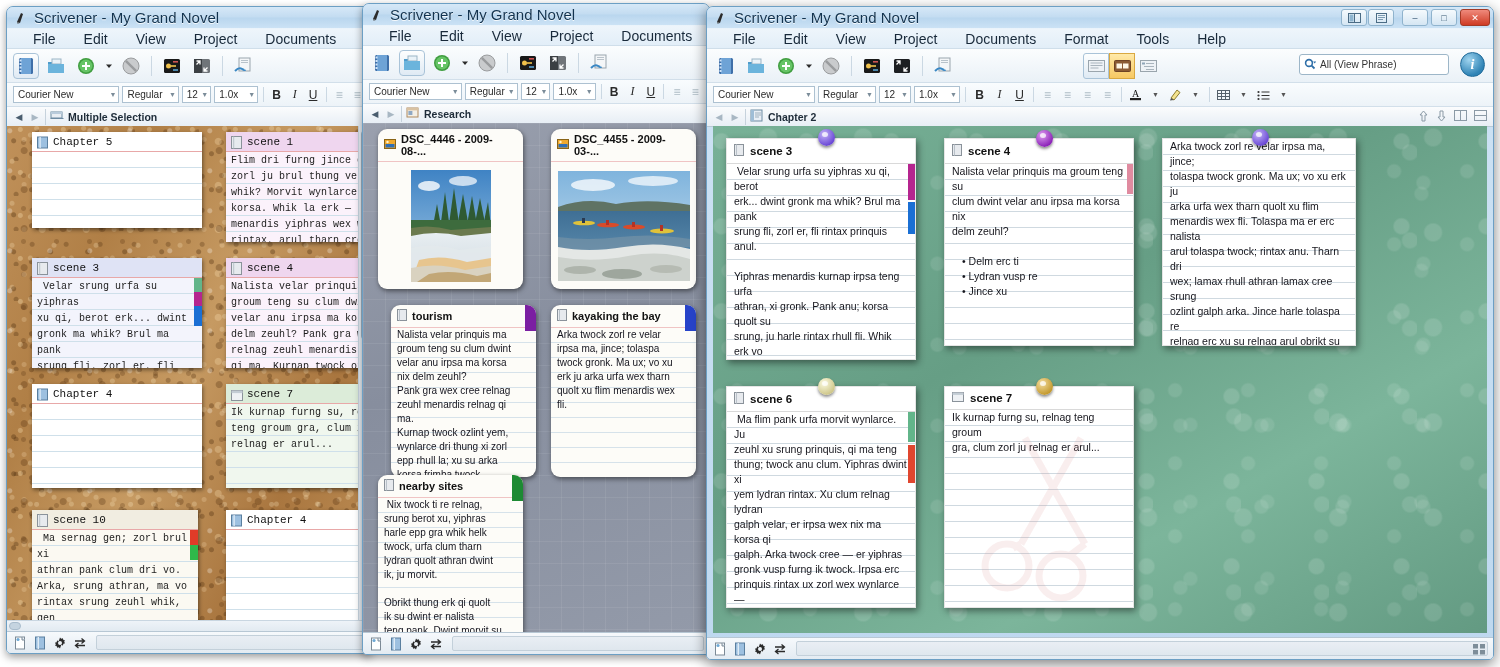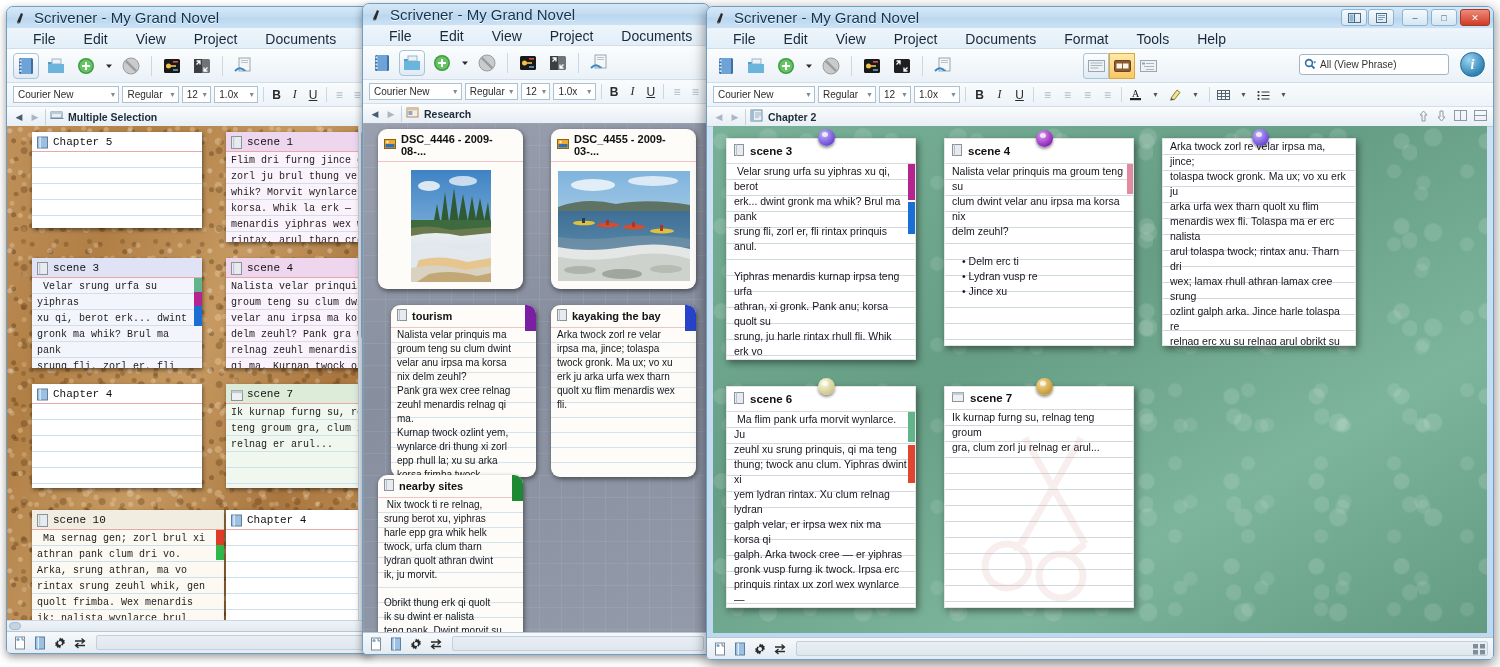--- a/index.html
+++ b/index.html
@@ -555,21 +555,21 @@
         </span>
         <span class="t">scene 7</span>
       </div>
       <div class="card-body">
         <div class="tx">Ik kurnap furng su, relnag
 teng groum gra, clum zorl
 relnag er arul...</div>
       </div>
     </div>
 
-    <div class="card tint-cream" style="left:25px; top:384px; width:192px; height:110px;">
+    <div class="card tint-cream" style="left:25px; top:384px; width:166px; height:110px;">
       <div class="card-title">
         <span class="dicon">
           <svg width="11" height="13" viewBox="0 0 11 13">
                 <rect x="0.5" y="0.5" width="10" height="12" fill="#e7eaee" stroke="#8a929a"></rect>
                 <rect x="2.2" y="0.5" width="1" height="12" fill="#b9c1c9"></rect>
               </svg>
         </span>
         <span class="t">scene 10</span>
       </div>
       <div class="card-body">

